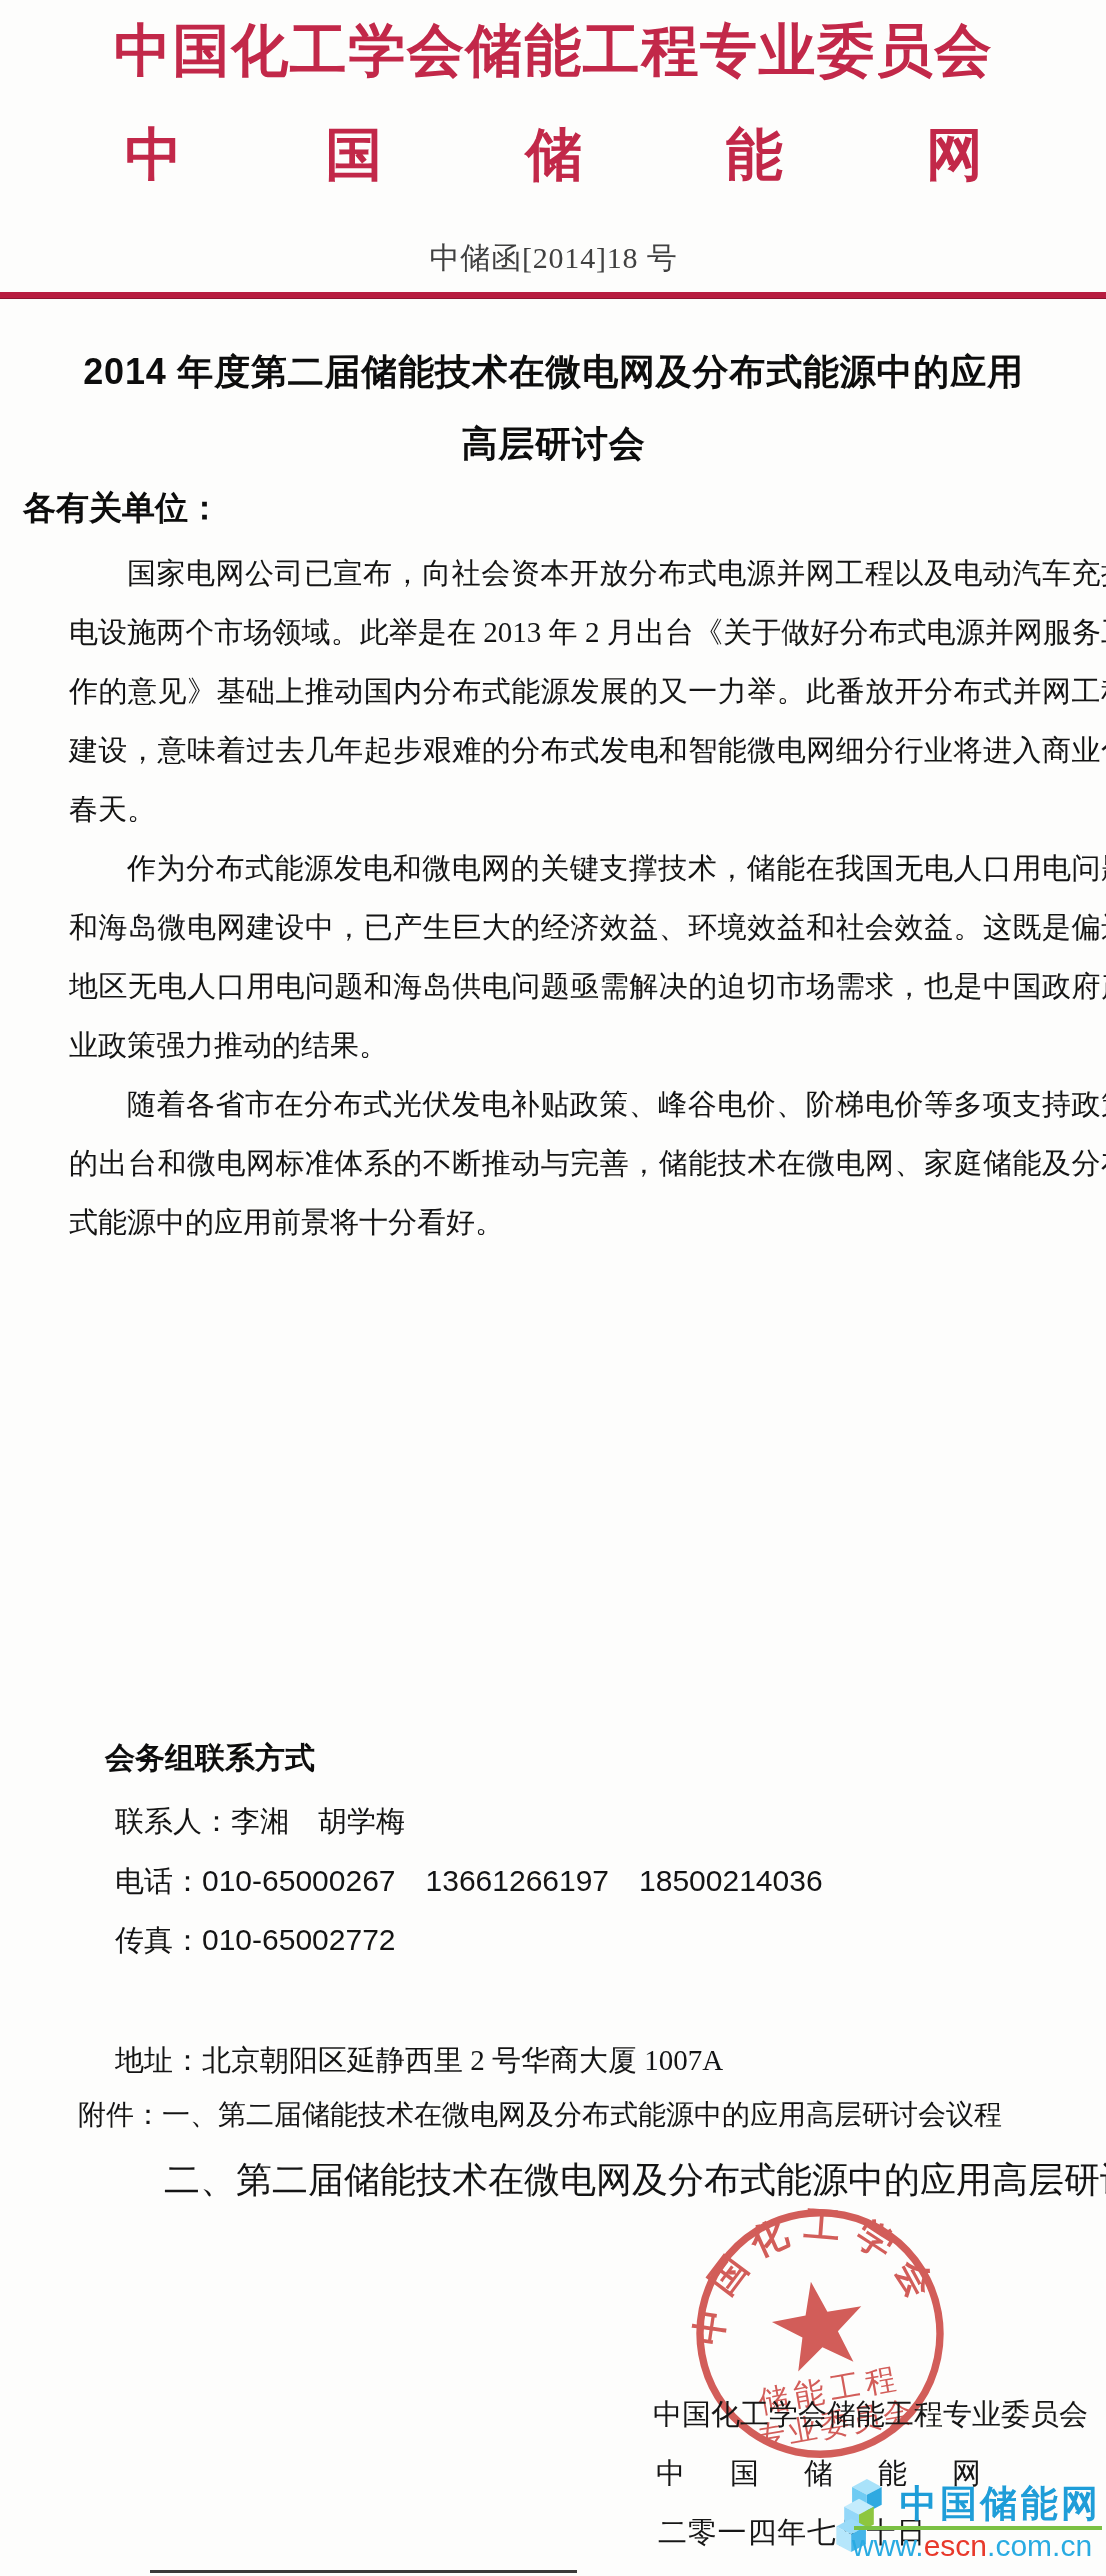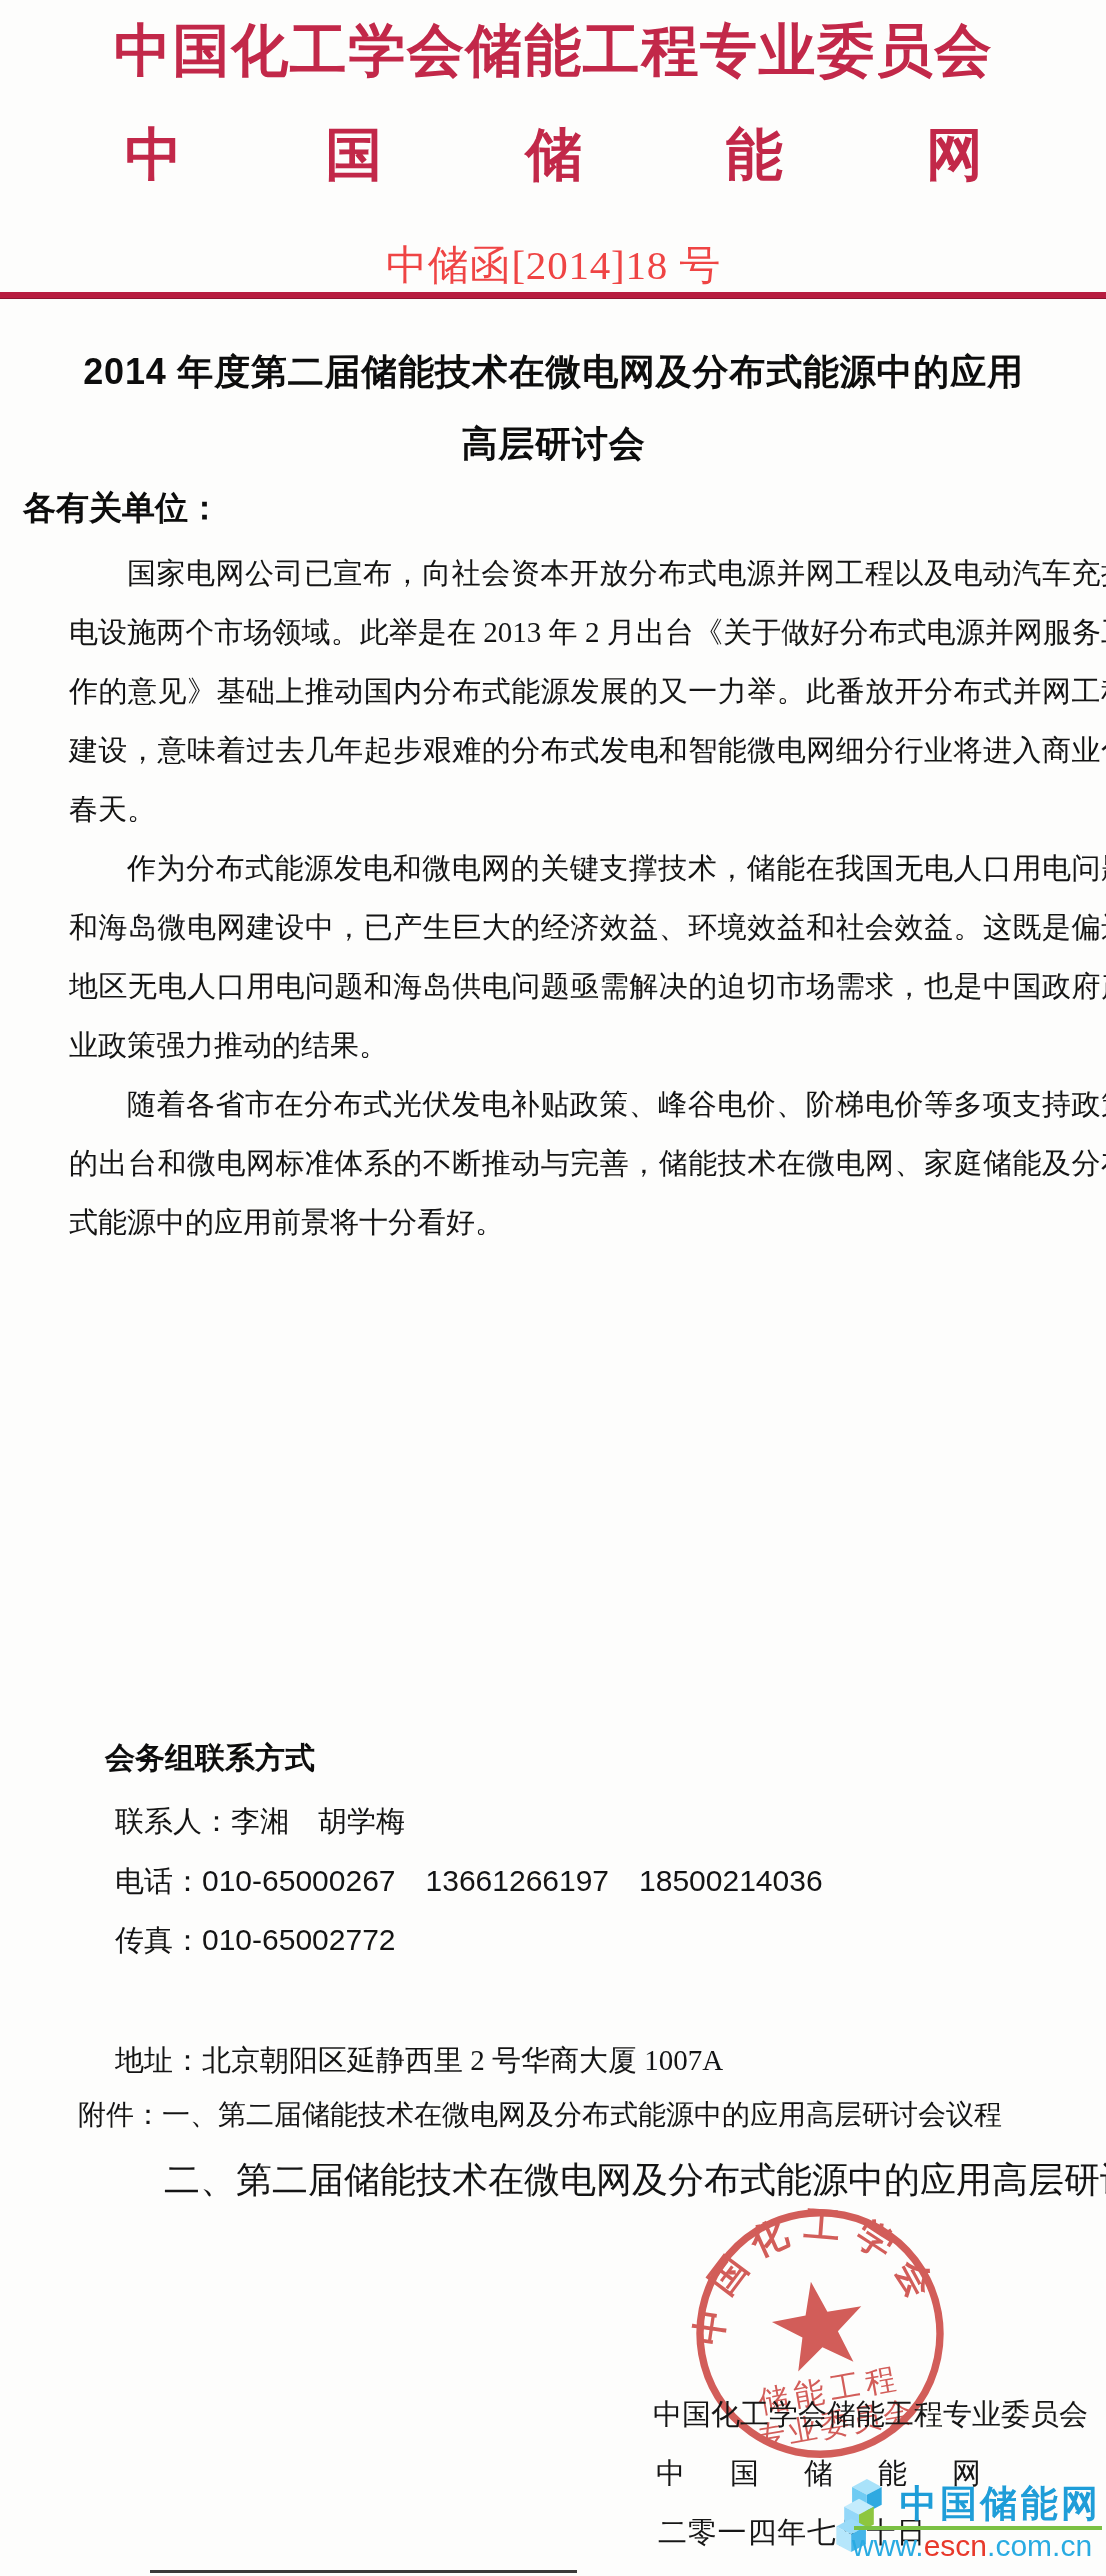--- a/index.html
+++ b/index.html
@@ -13,21 +13,21 @@
     position:absolute;top:13px;left:0;width:100%;text-align:center;
     font-size:57px;font-weight:bold;letter-spacing:1.6px;color:#c22849;
   }
   .org2{
     position:absolute;top:117px;left:125px;width:858px;
     display:flex;justify-content:space-between;
     font-size:57px;font-weight:bold;color:#c22849;
   }
   .docnum{
     position:absolute;top:238px;left:0;width:100%;text-align:center;
-    font-size:41px;letter-spacing:0.8px;color:#ef4444;
+    font-size:30px;letter-spacing:0.8px;color:#404040;
   }
   .redrule{
     position:absolute;top:292px;left:0;width:1107px;height:5.7px;
     background:#b81d40;border-bottom:0.8px solid #8f1430;
   }
   
   .title-l1,.title-l2{
     position:absolute;left:0;width:100%;margin:0;text-align:center;
     font-family:"Liberation Sans","DejaVu Sans",sans-serif;
     font-size:36px;font-weight:900;color:#0d0d0d;letter-spacing:0.8px;

